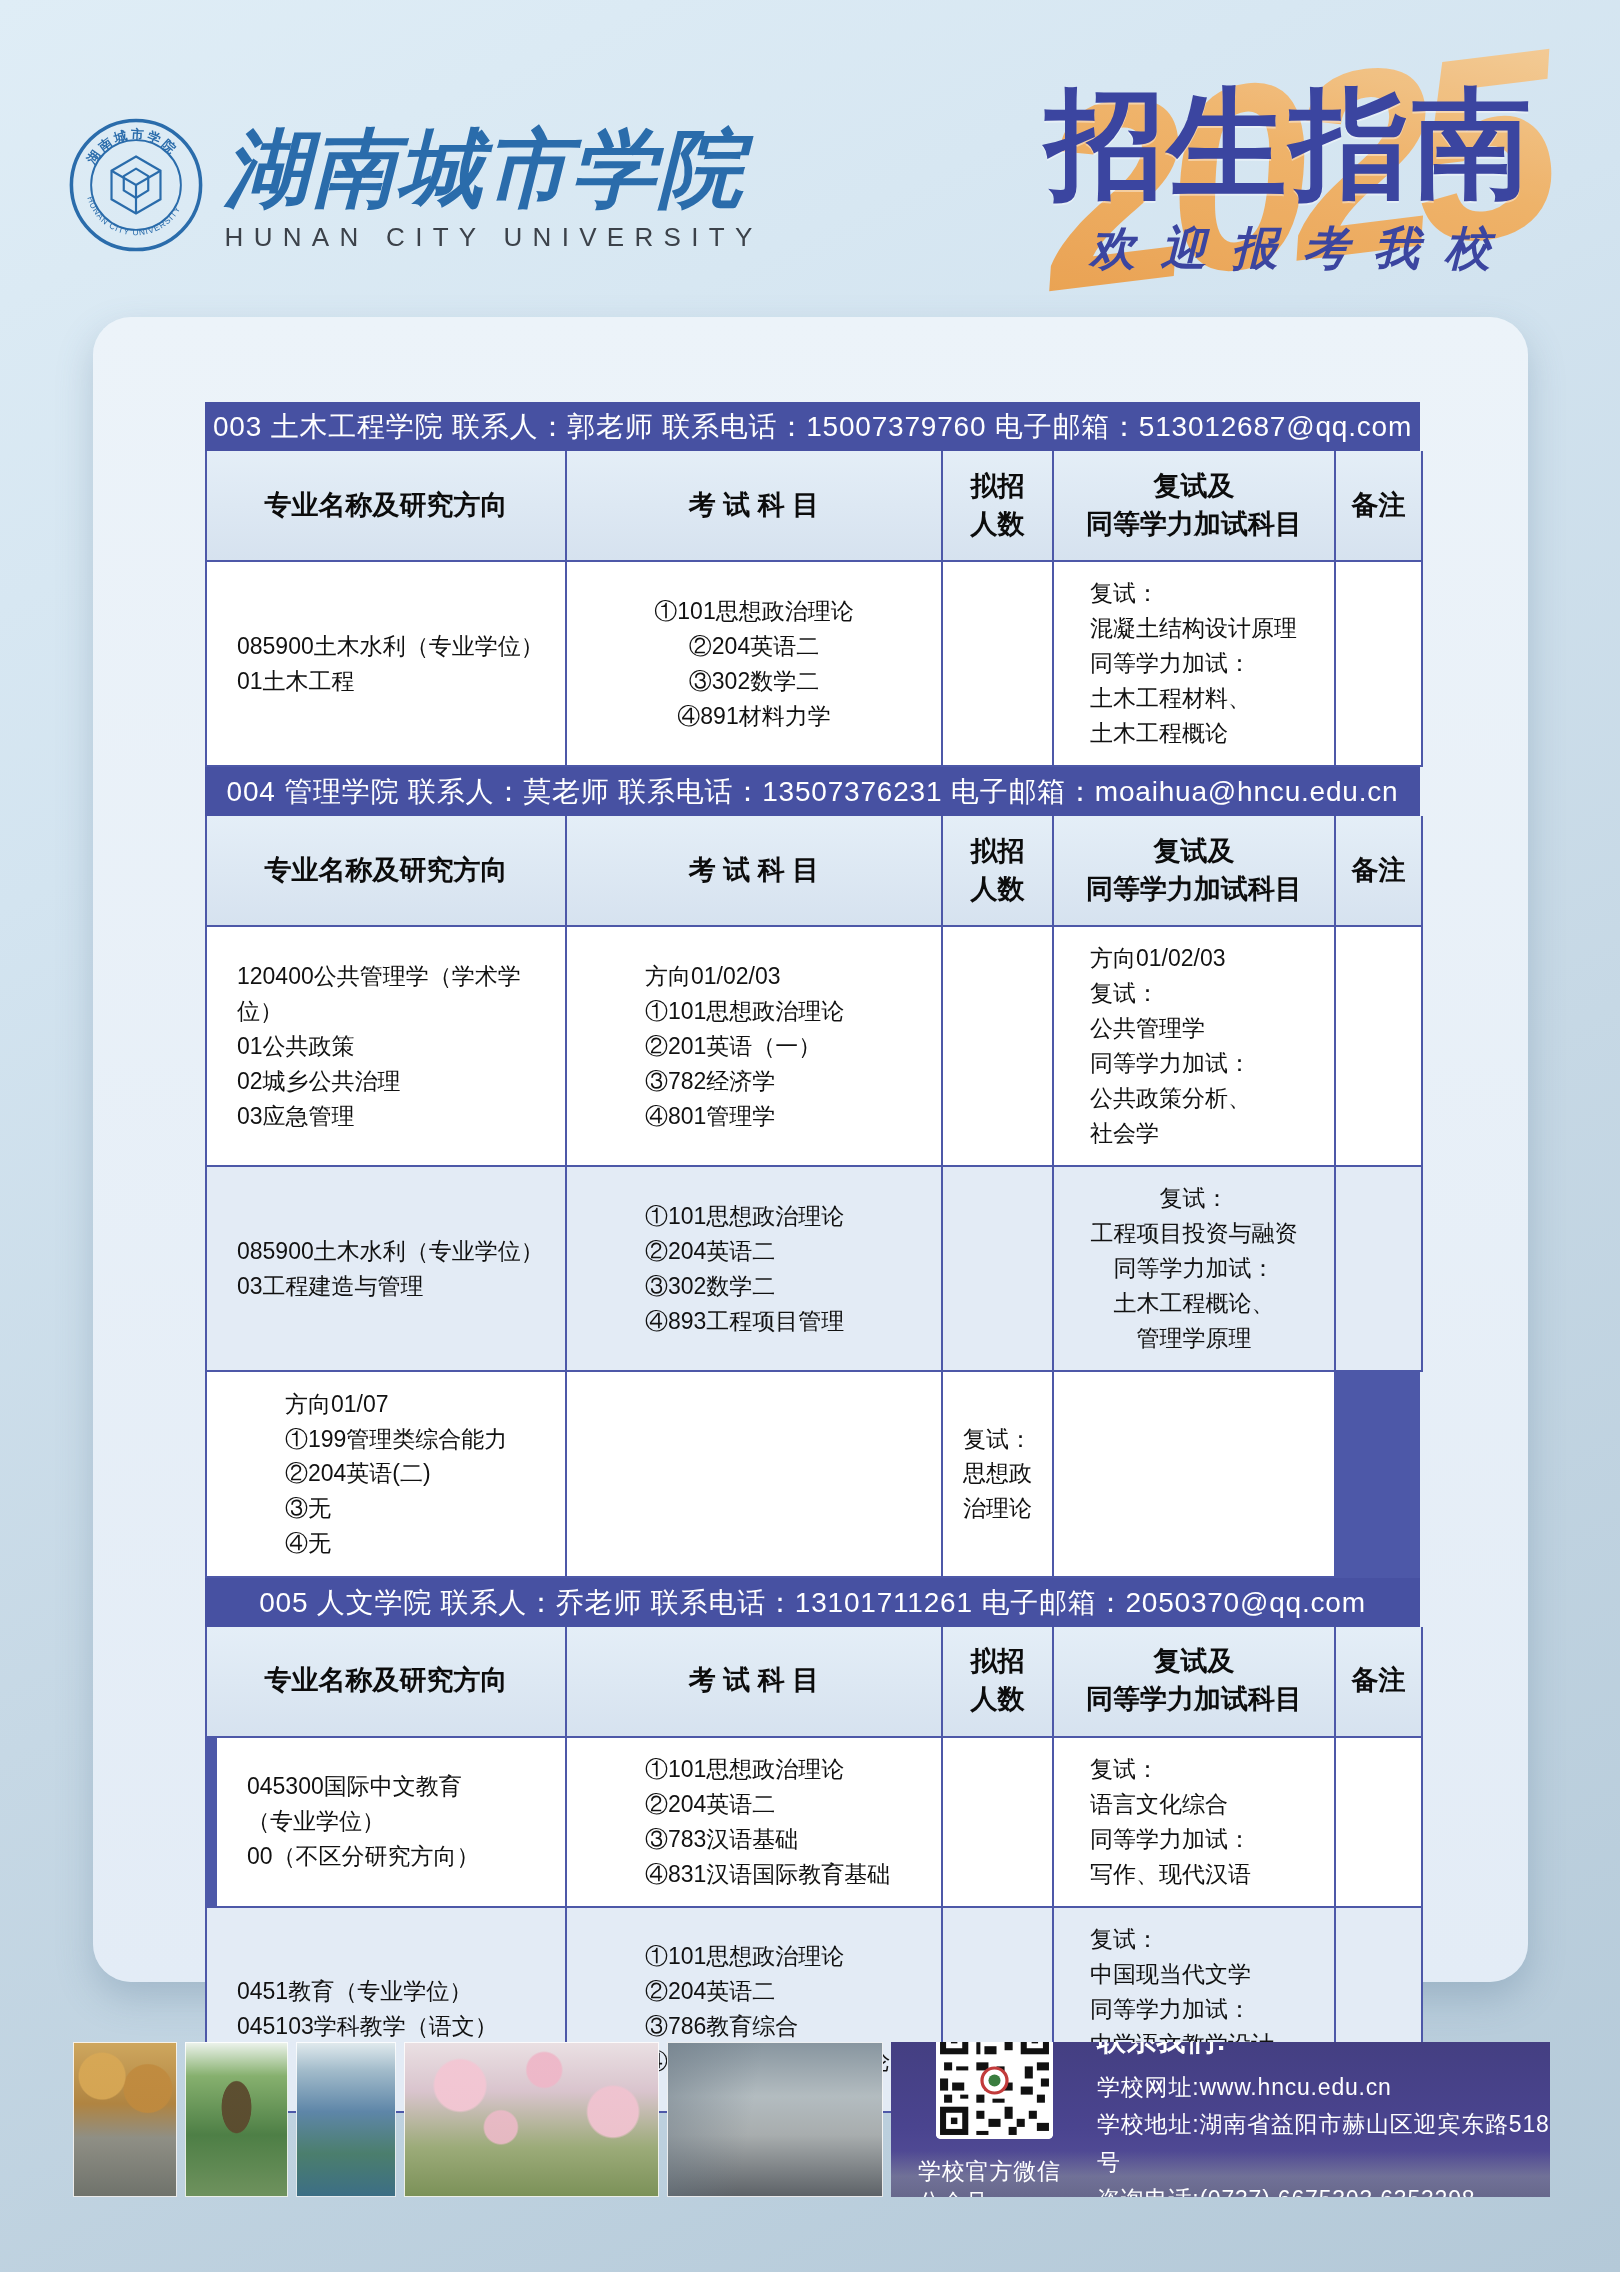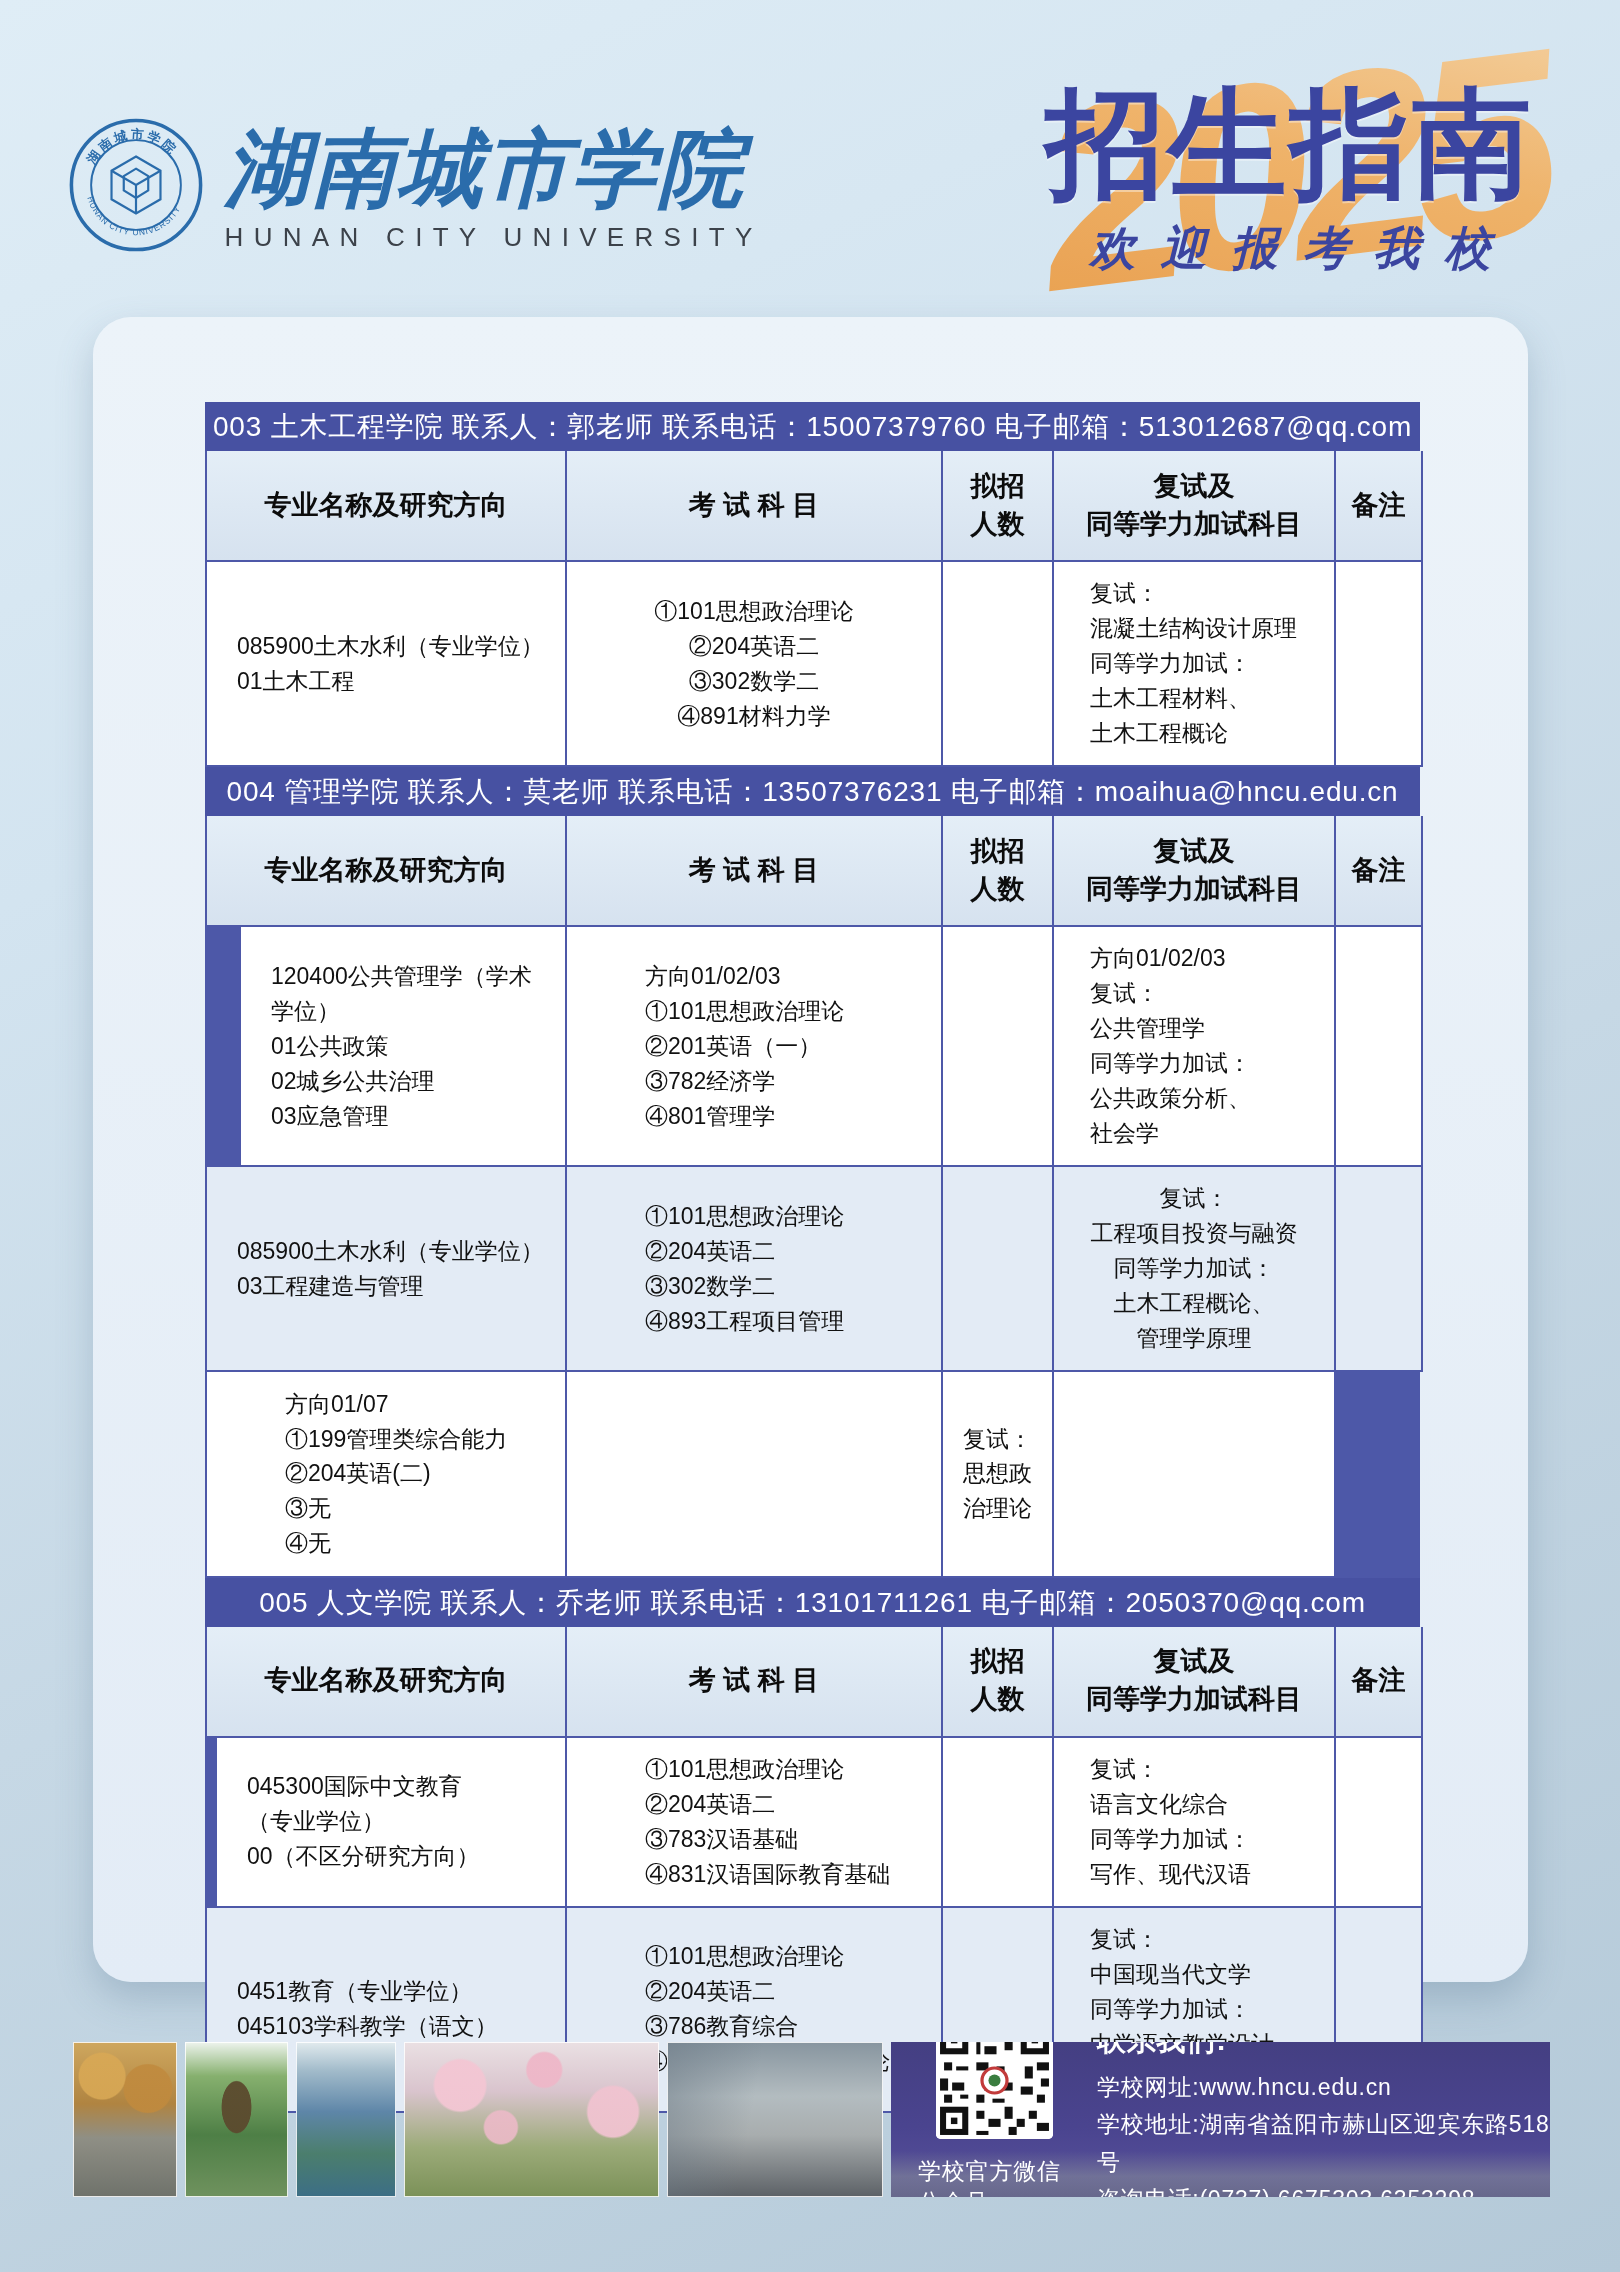--- a/index.html
+++ b/index.html
@@ -151,21 +151,21 @@
         </div>
         <div class="tbanner">004 管理学院 联系人：莫老师 联系电话：13507376231  电子邮箱：moaihua@hncu.edu.cn</div>
         <div class="tgrid">
           <div class="th">专业名称及研究方向</div>
           <div class="th">考 试 科 目</div>
           <div class="th">拟招
 人数</div>
           <div class="th">复试及
 同等学力加试科目</div>
           <div class="th">备注</div>
-          <div class="td c1" style="min-height: 200px; margin-left: 34px;">120400公共管理学（学术学位）
+          <div class="td c1" style="min-height: 200px;">120400公共管理学（学术学位）
 01公共政策
 02城乡公共治理
 03应急管理</div>
           <div class="td c2 lft2" style="min-height: 200px;">方向01/02/03
 ①101思想政治理论
 ②201英语（一）
 ③782经济学
 ④801管理学</div>
           <div class="td c3 ctr" style="min-height: 200px;"></div>
           <div class="td c4 lft4" style="min-height: 200px;">方向01/02/03

